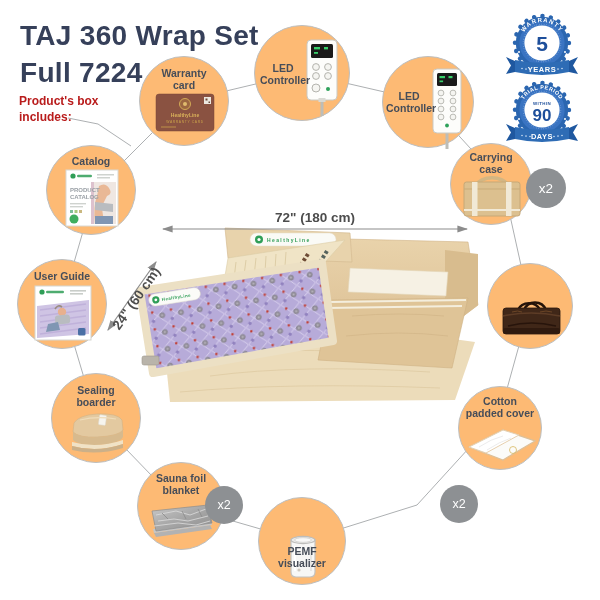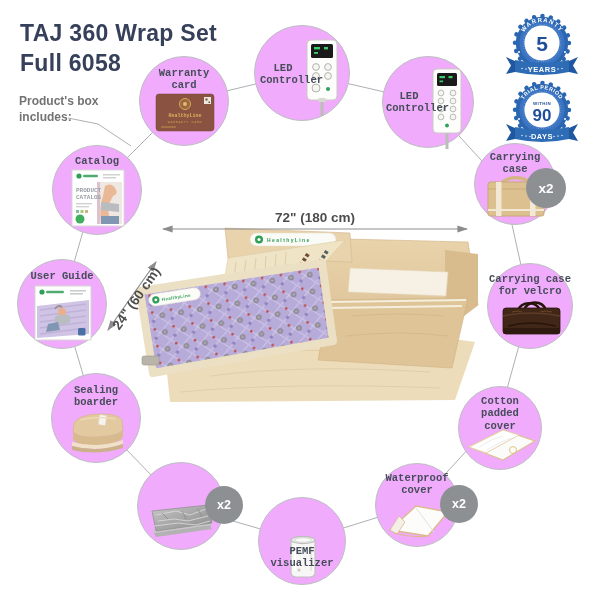--- a/index.html
+++ b/index.html
@@ -1,31 +1,31 @@
 <!DOCTYPE html>
 <html><head>
 <meta charset="utf-8">
 <style>
   html,body{margin:0;padding:0;background:#fff;}
   .stage{position:relative;width:600px;height:600px;background:#fff;overflow:hidden;
          font-family:"Liberation Sans",sans-serif;}
   .bg-lines{position:absolute;left:0;top:0;z-index:0;}
   .center-art{position:absolute;left:100px;top:196px;z-index:1;}
-  .title{position:absolute;left:20px;top:18px;z-index:5;font-size:23px;font-weight:800;
+  .title{position:absolute;left:20px;top:18px;z-index:5;font-size:28px;font-weight:800;
          color:#36405a;line-height:1.32;letter-spacing:.3px;}
   .includes{position:absolute;left:19px;top:94px;width:100px;z-index:5;font-size:12px;
-            font-weight:700;color:#737373;line-height:1.3;}
-  .item-circle{position:absolute;border:1px solid #bcbfc1;border-radius:50%;background:#f0abfc;
-               box-sizing:border-box;z-index:2;font-family:Liberation Mono, monospace;}
+            font-weight:700;color:#b91c1c;line-height:1.3;}
+  .item-circle{position:absolute;border:1px solid #bcbfc1;border-radius:50%;background:#fdba74;
+               box-sizing:border-box;z-index:2;}
   .item-circle svg{position:absolute;left:0;top:0;}
   .item-label{position:absolute;left:0;right:0;text-align:center;font-size:10.5px;
               font-weight:700;color:#464d59;line-height:1.18;z-index:3;}
   .item-label .inner{margin:0 auto;}
   .qty-badge{position:absolute;border-radius:50%;background:#8d9093;color:#fff;z-index:4;
-             display:flex;align-items:center;justify-content:center;font-size:12.5px;font-weight:700;}
+             display:flex;align-items:center;justify-content:center;font-size:12.5px;font-weight:400;}
   .ribbon-badge{position:absolute;z-index:4;}
 </style>
 </head>
 <body>
 
 <div class="stage">
 
   <svg class="bg-lines" width="600" height="600">
     <g stroke="#adb0b2" stroke-width="1" fill="none">
       <line x1="95" y1="190" x2="184" y2="101"></line>
@@ -39,21 +39,21 @@
       <line x1="302" y1="541" x2="181" y2="506"></line>
       <line x1="181" y1="506" x2="96" y2="418"></line>
       <line x1="96" y1="418" x2="62" y2="304"></line>
       <line x1="62" y1="304" x2="95" y2="190"></line>
       <polyline points="68,118 98,124 131,146"></polyline>
     </g>
   </svg>
 
   <div class="title">
     <div>TAJ 360 Wrap Set</div>
-    <div>Full 6058</div>
+    <div>Full 7224</div>
   </div>
   <div class="includes">Product's box includes:</div>
 
   <svg class="center-art" width="390" height="214" viewBox="0 0 390 214">
     <defs>
       <marker id="arr" orient="auto-start-reverse" markerWidth="9" markerHeight="8" refX="8" refY="3" viewBox="0 0 9 6">
         <path d="M0,0 L9,3 L0,6 Z" fill="#8c8c8c"></path>
       </marker>
       <pattern id="gempat" width="19" height="17" patternUnits="userSpaceOnUse" patternTransform="rotate(-9)">
         <rect width="19" height="17" fill="#b7abd9"></rect>
@@ -178,39 +178,36 @@
           <circle cx="70" cy="44" r="2.9"></circle>
         <circle cx="58" cy="52" r="2.9"></circle>
           <circle cx="70" cy="52" r="2.9"></circle>
         <circle cx="58" cy="60" r="2.9"></circle>
           <circle cx="70" cy="60" r="2.9"></circle>
       </g>
       <circle cx="64" cy="68.5" r="1.9" fill="#2ea15a"></circle>
     </svg>
   </div>
 
-  <div class="item-circle" style="left:474px;top:143px;width:82px;height:82px;">
+  <div class="item-circle" style="left:450px;top:143px;width:82px;height:82px;">
     <div class="item-label" style="top:7px;">
         <div class="inner" style="width:60px;">Carrying case</div>
       </div>
     <svg width="82" height="82">
       <path d="M25,42 C29,31 53,31 57,42" stroke="#d3b683" stroke-width="3.5" fill="none"></path>
       <rect x="13" y="38" width="56" height="34" rx="2.5" fill="#dcc08f" stroke="#c6a877" stroke-width="1"></rect>
       <line x1="13" y1="45" x2="69" y2="45" stroke="#c9ab79" stroke-width="1"></line>
       <rect x="21" y="38" width="5.5" height="34" fill="#f1e9d6"></rect>
       <rect x="55" y="38" width="5.5" height="34" fill="#f1e9d6"></rect>
       <line x1="13" y1="66" x2="69" y2="66" stroke="#f1e9d6" stroke-width="2"></line>
     </svg>
   </div>
   <div class="qty-badge" style="left:526px;top:168px;width:40px;height:40px;font-size:13.5px;">x2</div>
 
   <div class="item-circle" style="left:487px;top:263px;width:86px;height:86px;">
-    <div class="item-label" style="top:9px;">
-        <div class="inner" style="width:84px;">Carrying case for velcro</div>
-      </div>
     <svg width="86" height="86">
       <path d="M30,46 C34,37 48,37 52,46" stroke="#241309" stroke-width="2.6" fill="none"></path>
       <path d="M36,46 C40,36 54,36 58,46" stroke="#241309" stroke-width="2.6" fill="none"></path>
       <rect x="15" y="44" width="57" height="26" rx="3" fill="#402718" stroke="#2a160c" stroke-width="0.8"></rect>
       <path d="M15,52 Q43,46 72,52" stroke="#5d3c26" stroke-width="1.4" fill="none"></path>
       <path d="M20,62 Q43,56 68,62" stroke="#27140b" stroke-width="1.4" fill="none"></path>
       <path d="M24,48 Q30,46 34,48 M52,48 Q58,46 64,48" stroke="#6b4526" stroke-width="1" fill="none"></path>
       <rect x="15" y="64" width="57" height="6" rx="2" fill="#2f1a0f"></rect>
     </svg>
   </div>
@@ -220,48 +217,40 @@
         <div class="inner" style="width:70px;">Cotton padded cover</div>
       </div>
     <svg width="84" height="84">
       <path d="M10,60 L44,43 L76,54 L44,73 Z" fill="#fbfbf9" stroke="#dcc09a" stroke-width="1.3"></path>
       <path d="M10,60 L44,43 L60,48 L27,66 Z" fill="#ffffff" stroke="#e6cfae" stroke-width="1"></path>
       <path d="M20,60 Q32,52 44,49 M28,63 Q40,55 52,51" stroke="#ececec" stroke-width="1" fill="none"></path>
       <circle cx="54" cy="63" r="3.5" stroke="#d9bc6a" stroke-width="1" fill="none" opacity="0.85"></circle>
     </svg>
   </div>
 
-  <div class="item-circle" style="left:375px;top:463px;width:84px;height:84px;">
-    <div class="item-label" style="top:8px;">
-        <div class="inner" style="width:70px;">Waterproof cover</div>
-      </div>
-    <svg width="84" height="84">
-      <path d="M14,66 L40,42 L72,48 L52,72 Z" fill="#fcfcfa" stroke="#ddb88e" stroke-width="1.3"></path>
-      <path d="M40,44 L58,68" stroke="#e0e0dc" stroke-width="1"></path>
-      <path d="M14,66 L23,52 L29,58 L21,70 Z" fill="#f4f0e8" stroke="#ddb88e" stroke-width="0.8"></path>
-      <path d="M18,69 Q36,74 52,72" stroke="#ddb88e" stroke-width="1.2" fill="none"></path>
-    </svg>
-  </div>
   <div class="qty-badge" style="left:440px;top:485px;width:38px;height:38px;">x2</div>
 
   <div class="item-circle" style="left:258px;top:497px;width:88px;height:88px;">
     <div class="item-label" style="top:10px;margin-top:37px;">
         <div class="inner" style="width:70px;">PEMF visualizer</div>
       </div>
     <svg width="88" height="88">
       <path d="M32,42 L32,74 Q32,79 37,79 L51,79 Q56,79 56,74 L56,42 Z" fill="#f7f7f6" stroke="#c2c2c0" stroke-width="1.2"></path>
       <ellipse cx="44" cy="42" rx="12" ry="3.6" fill="#ececea" stroke="#bdbdbb" stroke-width="1.1"></ellipse>
       <ellipse cx="44" cy="42" rx="8.5" ry="2.3" fill="#f9f9f8" stroke="#cfcfcd" stroke-width="0.8"></ellipse>
       <line x1="36" y1="48" x2="36" y2="73" stroke="#ffffff" stroke-width="2"></line>
       <line x1="52" y1="48" x2="52" y2="73" stroke="#dddddb" stroke-width="1.2"></line>
       <circle cx="40" cy="72" r="1.6" fill="#cfc9bf"></circle>
     </svg>
   </div>
 
   <div class="item-circle" style="left:137px;top:462px;width:88px;height:88px;">
+    <div class="item-label" style="top:9px;">
+        <div class="inner" style="width:62px;">Sauna foil blanket</div>
+      </div>
     <svg width="88" height="88">
       <defs>
           <linearGradient id="foilGrad" x1="0" y1="0" x2="1" y2="1">
         <stop offset="0" stop-color="#c9c9c9"></stop>
             <stop offset="0.5" stop-color="#a7a7a7"></stop>
             <stop offset="1" stop-color="#8f8f8f"></stop>
       </linearGradient>
         </defs>
       <polygon points="16,70 72,62 74,66 18,74" fill="#b2b2b2"></polygon>
       <polygon points="15,66 73,58 74,62 16,70" fill="#c6c6c6"></polygon>
@@ -299,21 +288,21 @@
       <polygon points="19,46 71,40 71,74 19,78" fill="#cfc4e4"></polygon>
       <path d="M22,50 L68,44 M22,56 L68,50 M22,62 L68,56 M22,68 L68,62 M22,74 L68,68" stroke="#b9a9d6" stroke-width="1.6" fill="none" opacity="0.7"></path>
       <circle cx="44" cy="52" r="4.2" fill="#e8b08e"></circle>
       <path d="M37,49 Q40,44 44,47" stroke="#9a8c7e" stroke-width="1.6" fill="none"></path>
       <rect x="37" y="55" width="15" height="9" rx="3" fill="#b9bcc0" transform="rotate(-6 44 59)"></rect>
       <path d="M30,64 L40,62 L42,70 L28,72 Z" fill="#8096b3"></path>
       <rect x="60" y="68" width="7.5" height="7.5" rx="1.5" fill="#4a6fa5"></rect>
     </svg>
   </div>
 
-  <div class="item-circle" style="left:52px;top:145px;width:90px;height:90px;">
+  <div class="item-circle" style="left:46px;top:145px;width:90px;height:90px;">
     <div class="item-label" style="top:9px;">
         <div class="inner">Catalog</div>
       </div>
     <svg width="90" height="90">
       <rect x="19" y="24" width="52" height="56" fill="#ffffff" stroke="#d8d8d3" stroke-width="1"></rect>
       <circle cx="26" cy="30" r="2.6" fill="#2f9e57"></circle>
       <rect x="30" y="28.8" width="15" height="2.4" rx="1.2" fill="#2f9e57" opacity="0.85"></rect>
       <rect x="50" y="28" width="17" height="1.5" fill="#cfd3cf"></rect>
         <rect x="50" y="31" width="13" height="1.5" fill="#cfd3cf"></rect>
       <rect x="44" y="36" width="25" height="42" fill="#efe7e2"></rect>

